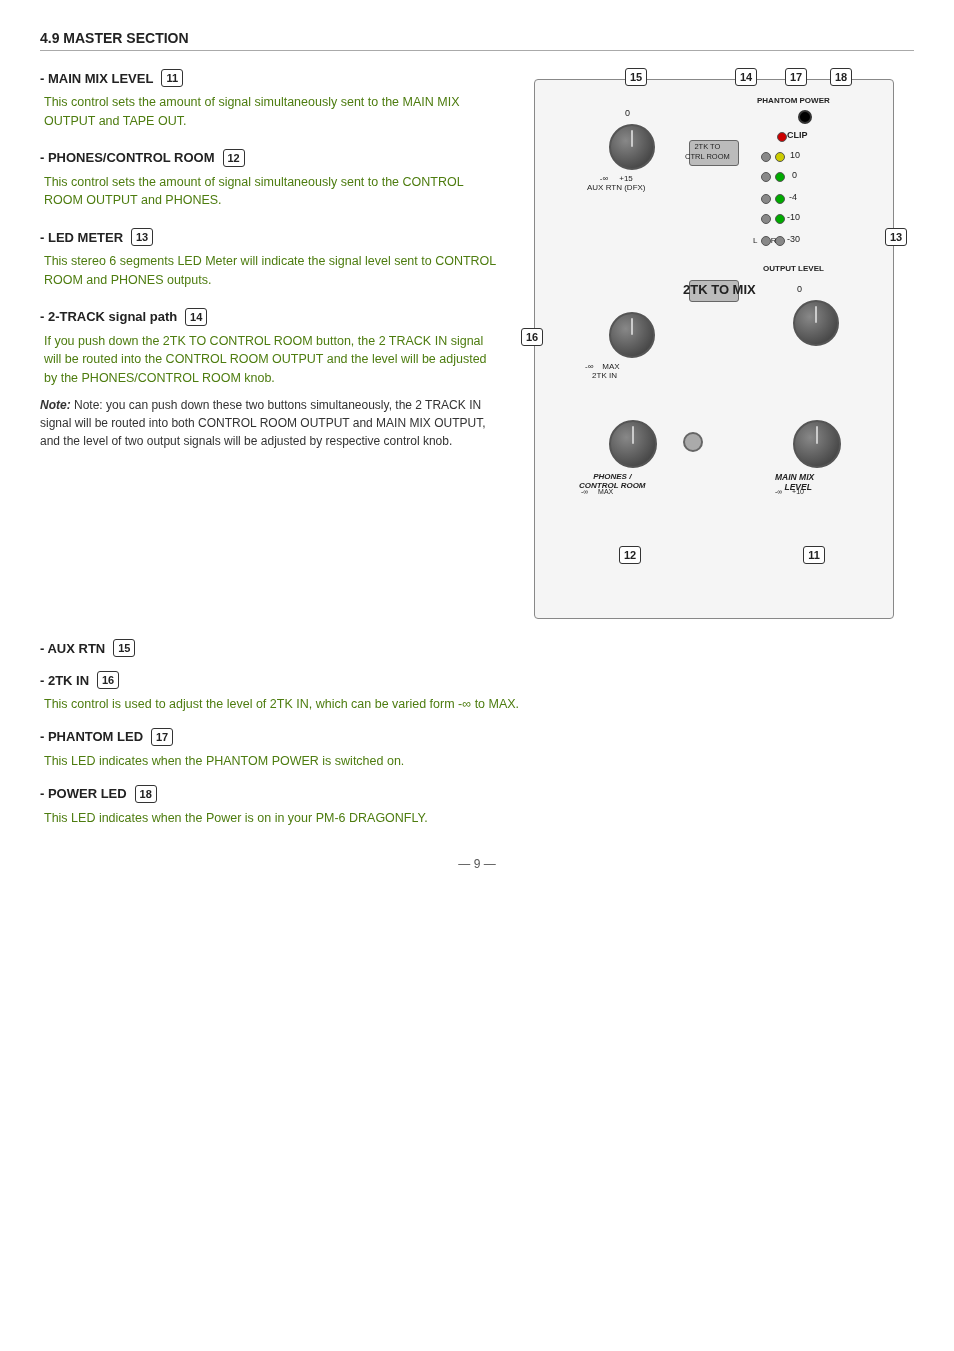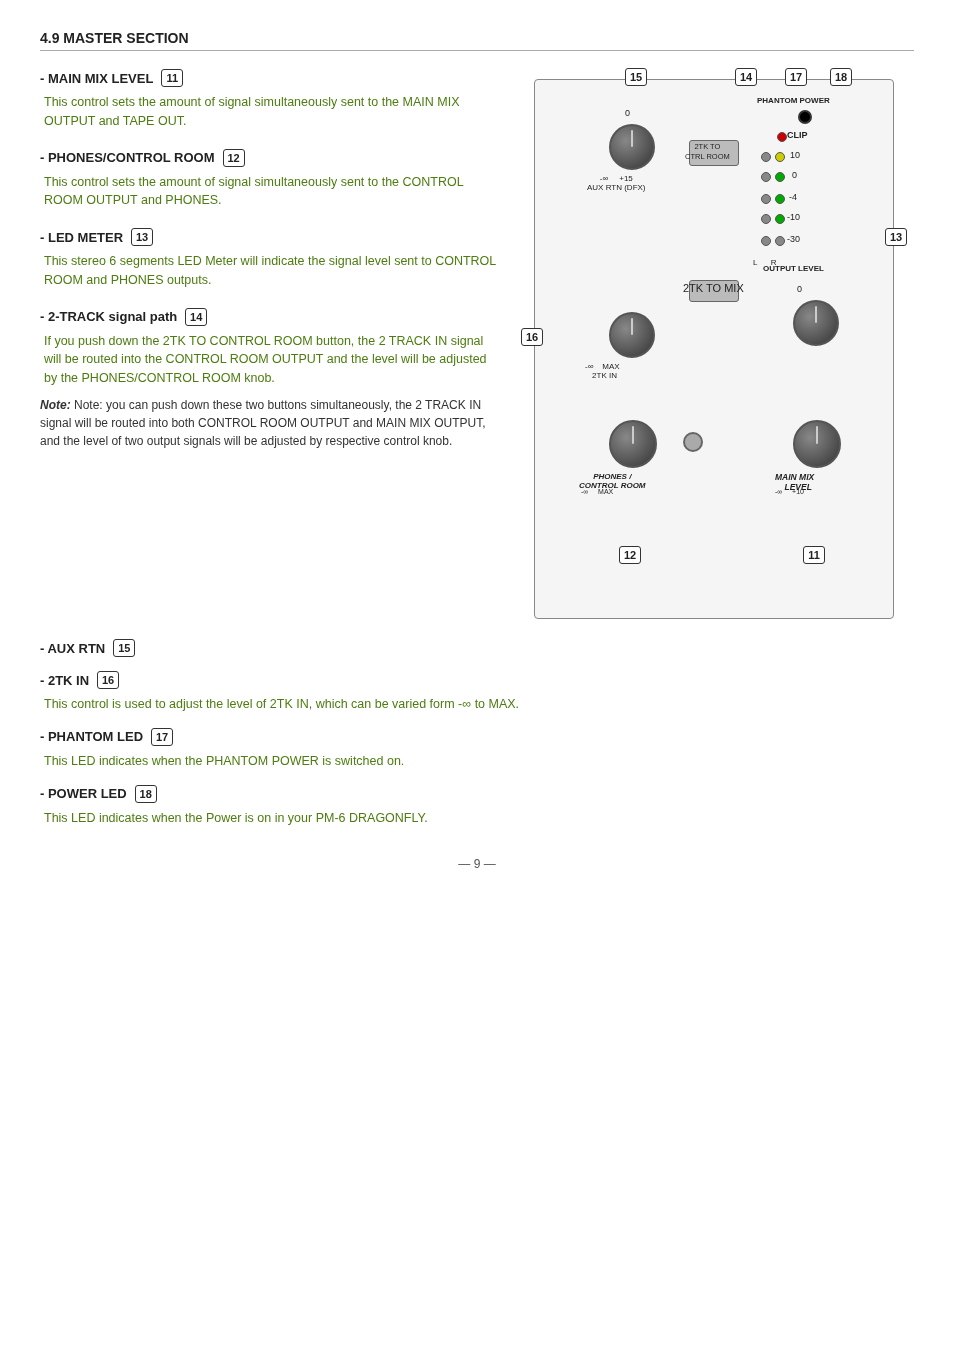--- a/index.html
+++ b/index.html
@@ -243,35 +243,35 @@
       <span class="led-dot led-off" style="left:226px; top:114px; width:10px; height:10px;"></span>
 
       <span class="diag-label" style="left:252px; top:132px;">-10</span>
       <span class="led-dot led-green" style="left:240px; top:134px; width:10px; height:10px;"></span>
       <span class="led-dot led-off" style="left:226px; top:134px; width:10px; height:10px;"></span>
 
       <span class="diag-label" style="left:252px; top:154px;">-30</span>
       <span class="led-dot led-off" style="left:240px; top:156px; width:10px; height:10px;"></span>
       <span class="led-dot led-off" style="left:226px; top:156px; width:10px; height:10px;"></span>
 
-      <span class="diag-label" style="left:218px; top:178px; font-weight:normal; font-size:8px;">L&nbsp;&nbsp;&nbsp;&nbsp;&nbsp;&nbsp;R</span>
+      <span class="diag-label" style="left:218px; top:156px; font-weight:normal; font-size:8px;">L&nbsp;&nbsp;&nbsp;&nbsp;&nbsp;&nbsp;R</span>
       <span class="diag-label" style="left:228px; top:184px; font-weight:bold; font-size:8px;">OUTPUT LEVEL</span>
 
       <span class="diag-label" style="left:262px; top:204px;">0</span>
 
       <span class="diag-label" style="left:90px; top:28px;">0</span>
 
       <div class="knob" style="left:74px; top:44px; width:46px; height:46px;"></div>
       <span class="diag-label" style="left:52px; top:94px; font-size:8px;">-∞&nbsp;&nbsp;&nbsp;&nbsp;&nbsp;+15<br>AUX RTN (DFX)</span>
 
       <div class="button-rect" style="left:154px; top:60px; width:50px; height:26px;"></div>
       <span class="diag-label" style="left:150px; top:62px; font-size:7.5px; line-height:1.3;">2TK TO<br>CTRL ROOM</span>
 
       <div class="button-rect" style="left:154px; top:200px; width:50px; height:22px;"></div>
-      <span class="diag-label" style="left:148px; top:202px; font-size:11px;">2TK TO MIX</span>
+      <span class="diag-label" style="left:148px; top:202px; font-size:13px;font-weight:bold;">2TK TO MIX</span>
 
       <div class="knob" style="left:74px; top:232px; width:46px; height:46px;"></div>
       <span class="diag-label" style="left:50px; top:282px; font-size:8px;">-∞&nbsp;&nbsp;&nbsp;&nbsp;MAX<br>&nbsp;&nbsp;2TK IN</span>
 
       <span class="diag-badge" style="left:-14px; top:248px;">16</span>
 
       <div class="knob" style="left:74px; top:340px; width:48px; height:48px;"></div>
 
       <div style="position:absolute; left:148px; top:352px; width:20px; height:20px; border-radius:50%; background:#aaa; border:2px solid #666;"></div>
       <span class="diag-label" style="left:44px; top:392px; font-size:8px; font-style:italic; font-weight:bold;">PHONES /<br>CONTROL ROOM</span>

